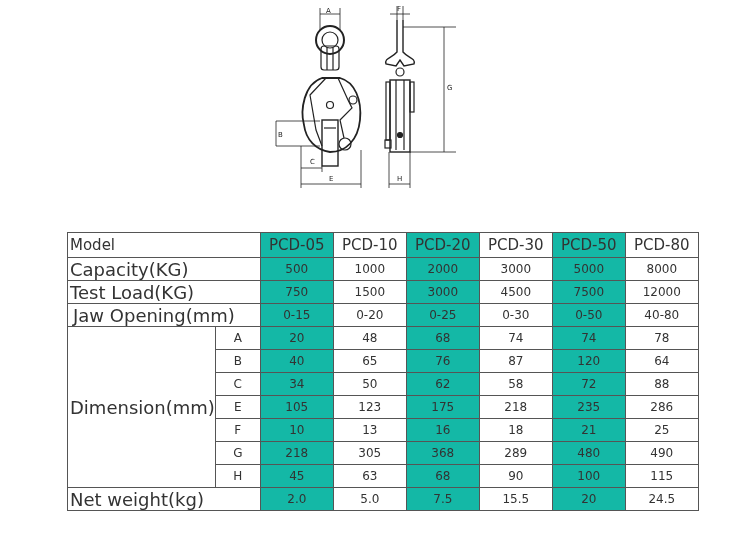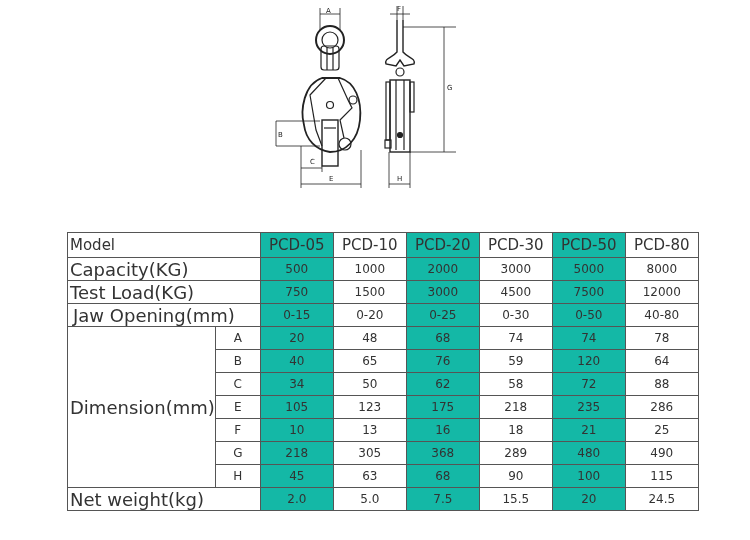--- a/index.html
+++ b/index.html
@@ -128,21 +128,21 @@
       <td class="shade">68</td>
       <td>74</td>
       <td class="shade">74</td>
       <td>78</td>
     </tr>
     <tr>
       <td class="sub">B</td>
       <td class="shade">40</td>
       <td>65</td>
       <td class="shade">76</td>
-      <td>59</td>
+      <td>87</td>
       <td class="shade">120</td>
       <td>64</td>
     </tr>
     <tr>
       <td class="sub">C</td>
       <td class="shade">34</td>
       <td>50</td>
       <td class="shade">62</td>
       <td>58</td>
       <td class="shade">72</td>

